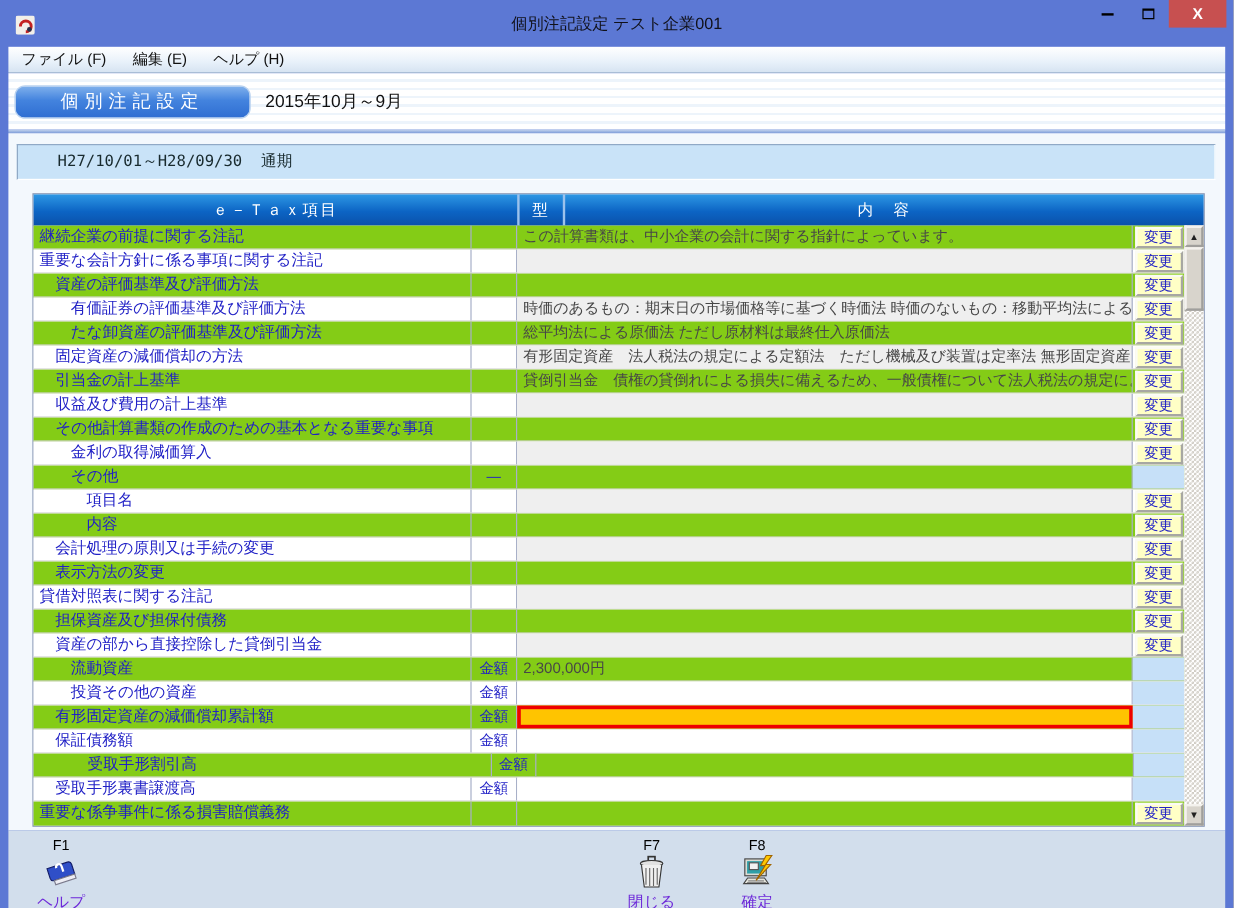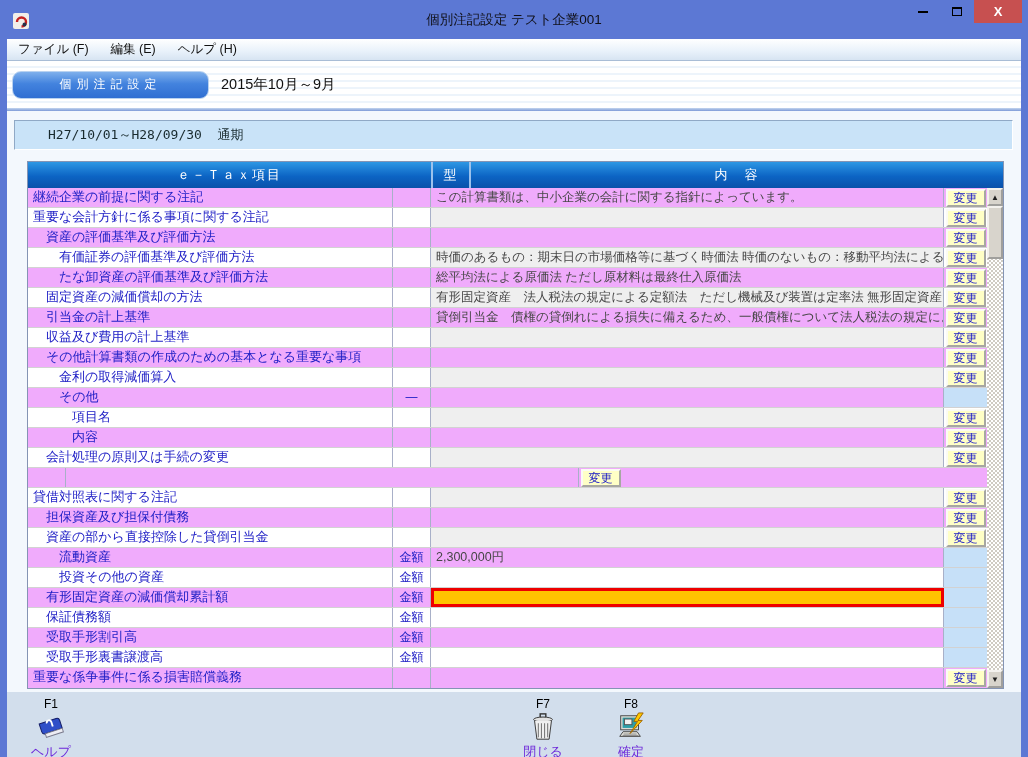--- a/index.html
+++ b/index.html
@@ -20,21 +20,21 @@
   
   .menubar { height:22px; background:linear-gradient(180deg,#FFFFFF 0%,#E8F1FA 60%,#D7E4F2 100%);
              border-bottom:1px solid #A9BDD6; display:flex; align-items:center; font-size:12.5px; color:#111; }
   .menu-item { padding:0 11px; height:100%; display:flex; align-items:center; }
 
   
   .header-strip { height:47px; background:repeating-linear-gradient(180deg,#FFFFFF 0 5px,#EDF4FB 5px 7px);
                   display:flex; align-items:center; }
   .badge { margin-left:5px; width:197px; height:28px; border-radius:9px;
            background:linear-gradient(180deg,#7FB0EC 0%,#4383DE 45%,#2F6ED2 100%);
-           border:1px solid #B9D2F0; color:#fff; font-size:12px; letter-spacing:5px;
+           border:1px solid #B9D2F0; color:#fff; font-size:15px; letter-spacing:5px;
            display:flex; align-items:center; justify-content:center; }
   .period-label { margin-left:12px; font-size:14.5px; color:#101010; }
   .divider { height:3px; background:linear-gradient(180deg,#C4D5EE,#7D9BD8); }
 
   
   .content { height:581px; background:#F3F8FD; padding-top:9px; }
   .period-bar { margin-left:7px; width:999px; height:30px; background:#C9E3F8;
                 border:1px solid; border-color:#90A9C6 #FFFFFF #FFFFFF #90A9C6;
                 font-family:"DejaVu Sans Mono","Liberation Mono",monospace;
                 font-size:13px; color:#182A2E; line-height:28px; padding-left:33px; white-space:pre; }
@@ -46,21 +46,21 @@
   .th { display:flex; align-items:center; justify-content:center; letter-spacing:2px; }
   .th + .th { border-left:2px solid #9CC2EC; }
   .th-item { width:403px; }
   .th-type { width:38px; }
   .th-content { flex:1; }
 
   .tbody-wrap { display:flex; }
   .tbody { width:959px; }
   .trow { height:20px; display:flex; border-bottom:1px solid #D2D2D2; }
   .trow:last-child { border-bottom:none; }
-  .trow.peach { background:#f0abfc; }
+  .trow.peach { background:#84cc16; }
   .trow.white { background:#FFFFFF; }
   .cell { height:100%; }
   .cell-item { width:365px; font-size:13px; color:#2121C6; line-height:18px;
                white-space:nowrap; overflow:hidden; border-right:1px solid #A8B0C8; }
   .cell-type { width:38px; font-size:12px; color:#2121C6; text-align:center; line-height:18px;
                border-right:1px solid #A8B0C8; }
   .cell-content { width:513px; font-size:12.5px; color:#474747; line-height:18px; padding:0 5px;
                   white-space:nowrap; overflow:hidden; border-right:1px solid #A8B0C8; }
   .white .cell-content { background:#EFEFEF; }
   .white.amount .cell-content { background:#FFFFFF; }
@@ -240,20 +240,21 @@
   </div>
             <div class="trow white">
     <div class="cell cell-item" style="padding-left: 18px;"><span class="item-label">会計処理の原則又は手続の変更</span></div>
     <div class="cell cell-type"></div>
     <div class="cell cell-content"></div>
     <div class="cell cell-btn">
                 <button class="chg-btn">変更</button>
               </div>
   </div>
             <div class="trow peach">
+    <div class="cell cell-item" style="padding-left: 18px;"><span class="item-label">表示方法の変更</span></div>
     <div class="cell cell-type"></div>
     <div class="cell cell-content"></div>
     <div class="cell cell-btn">
                 <button class="chg-btn">変更</button>
               </div>
   </div>
             <div class="trow white">
     <div class="cell cell-item" style="padding-left: 5px;"><span class="item-label">貸借対照表に関する注記</span></div>
     <div class="cell cell-type"></div>
     <div class="cell cell-content"></div>
@@ -295,21 +296,21 @@
     <div class="cell cell-content focused"></div>
     <div class="cell cell-btn blue"></div>
   </div>
             <div class="trow white amount">
     <div class="cell cell-item" style="padding-left: 18px;"><span class="item-label">保証債務額</span></div>
     <div class="cell cell-type">金額</div>
     <div class="cell cell-content"></div>
     <div class="cell cell-btn blue"></div>
   </div>
             <div class="trow peach amount">
-    <div class="cell cell-item" style="padding-left: 18px;"><span class="item-label">受取手形割引高</span></div>
+    <div class="cell cell-item" style="padding-left: 18px; margin-left: 27px;"><span class="item-label">受取手形割引高</span></div>
     <div class="cell cell-type">金額</div>
     <div class="cell cell-content"></div>
     <div class="cell cell-btn blue"></div>
   </div>
             <div class="trow white amount">
     <div class="cell cell-item" style="padding-left: 18px;"><span class="item-label">受取手形裏書譲渡高</span></div>
     <div class="cell cell-type">金額</div>
     <div class="cell cell-content"></div>
     <div class="cell cell-btn blue"></div>
   </div>

